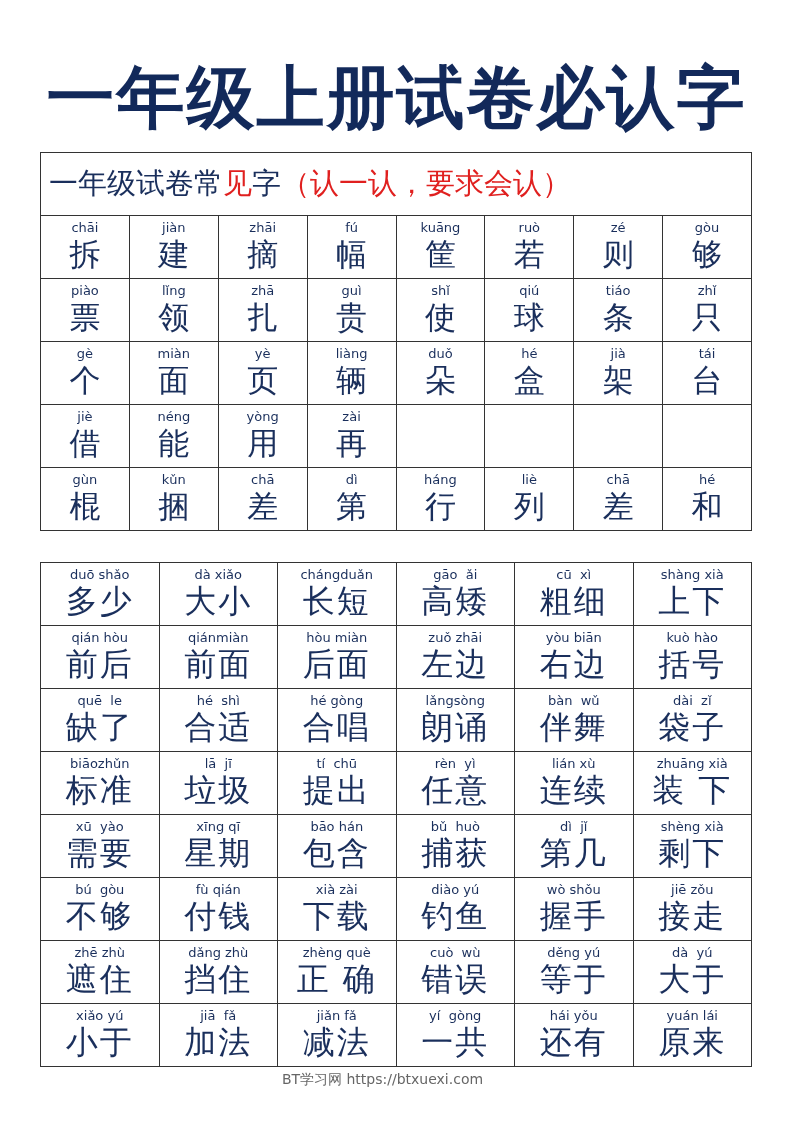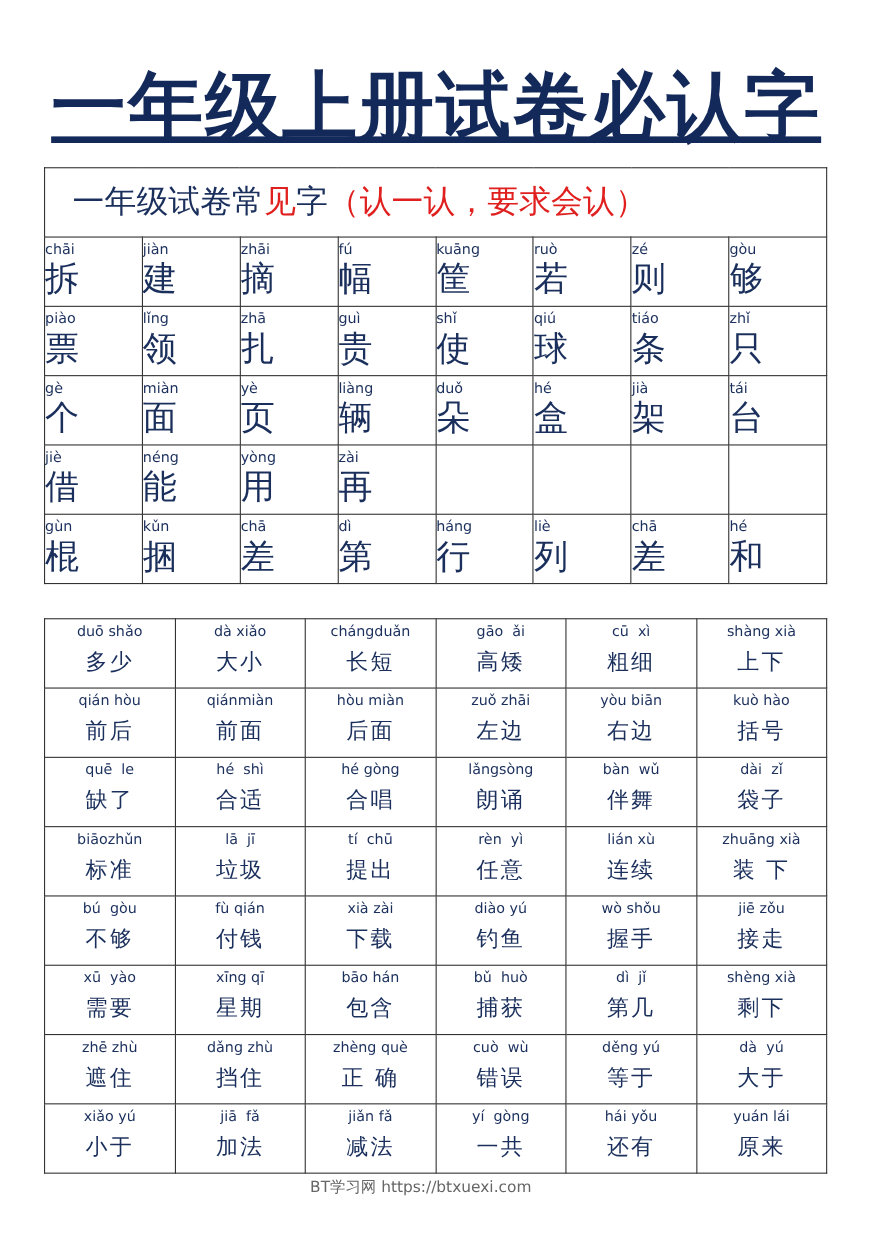--- a/index.html
+++ b/index.html
@@ -1,32 +1,32 @@
 <!DOCTYPE html>
 <html><head>
   <meta charset="utf-8">
   <style>
     html, body { margin:0; padding:0; background:#ffffff; }
     body { width:793px; height:1122px; position:relative; overflow:hidden;
            font-family:"DejaVu Sans", sans-serif; color:#1a2f5c; }
     .main-title { position:absolute; left:0; top:58px; width:793px; text-align:center;
-      font-size:68px; font-weight:bold; color:#12295a; letter-spacing:2px; line-height:80px;text-decoration:underline; }
+      font-size:68px; font-weight:bold; color:#12295a; letter-spacing:2px; line-height:80px; }
     .t1 { position:absolute; left:40px; top:152px; width:712px; border-collapse:collapse;
       table-layout:fixed; }
-    .t1 td { border:1px solid #333; vertical-align:top; padding:0; height:62px; }
-    .t1 .hdr { height:62px; text-align:left; padding-left:25px; vertical-align:middle;
+    .t1 td { border:1px solid #333; text-align:center; vertical-align:top; padding:0; height:62px; }
+    .t1 .hdr { height:62px; text-align:left; padding-left:8px; vertical-align:middle;
       font-size:29px; color:#1a2f5c; }
     .red { color:#e0201f; }
     .py { display:block; font-size:13px; line-height:14px; margin-top:5px; color:#1a2f5c;
       font-family:"DejaVu Sans", sans-serif; white-space:pre; }
     .ch { display:block; font-size:31px; line-height:38px; color:#1a2f5c; }
     .t2 { position:absolute; left:40px; top:562px; width:712px; border-collapse:collapse;
       table-layout:fixed; }
     .t2 td { border:1px solid #333; text-align:center; vertical-align:top; padding:0; height:62px; }
-    .t2 .ch { font-size:20px; letter-spacing:2px; }
+    .t2 .ch { font-size:32px; letter-spacing:2px; }
     .footer { position:absolute; left:0; top:1071px; width:765px; text-align:center;
       font-size:14px; color:#666; font-family:"DejaVu Sans", sans-serif; }
   </style>
 </head>
 <body>
 
 <div class="main-title">一年级上册试卷必认字</div>
 
 <table class="t1">
   <tbody>
@@ -311,20 +311,46 @@
           <span class="py">lián xù</span>
           <span class="ch">连续</span>
         </td>
         <td>
           <span class="py">zhuāng xià</span>
           <span class="ch">装 下</span>
         </td>
       </tr>
       <tr>
         <td>
+          <span class="py">xū  yào</span>
+          <span class="ch">需要</span>
+        </td>
+        <td>
+          <span class="py">xīng qī</span>
+          <span class="ch">星期</span>
+        </td>
+        <td>
+          <span class="py">bāo hán</span>
+          <span class="ch">包含</span>
+        </td>
+        <td>
+          <span class="py">bǔ  huò</span>
+          <span class="ch">捕获</span>
+        </td>
+        <td>
+          <span class="py">dì  jǐ</span>
+          <span class="ch">第几</span>
+        </td>
+        <td>
+          <span class="py">shèng xià</span>
+          <span class="ch">剩下</span>
+        </td>
+      </tr>
+      <tr>
+        <td>
           <span class="py">bú  gòu</span>
           <span class="ch">不够</span>
         </td>
         <td>
           <span class="py">fù qián</span>
           <span class="ch">付钱</span>
         </td>
         <td>
           <span class="py">xià zài</span>
           <span class="ch">下载</span>
@@ -333,46 +359,20 @@
           <span class="py">diào yú</span>
           <span class="ch">钓鱼</span>
         </td>
         <td>
           <span class="py">wò shǒu</span>
           <span class="ch">握手</span>
         </td>
         <td>
           <span class="py">jiē zǒu</span>
           <span class="ch">接走</span>
-        </td>
-      </tr>
-      <tr>
-        <td>
-          <span class="py">xū  yào</span>
-          <span class="ch">需要</span>
-        </td>
-        <td>
-          <span class="py">xīng qī</span>
-          <span class="ch">星期</span>
-        </td>
-        <td>
-          <span class="py">bāo hán</span>
-          <span class="ch">包含</span>
-        </td>
-        <td>
-          <span class="py">bǔ  huò</span>
-          <span class="ch">捕获</span>
-        </td>
-        <td>
-          <span class="py">dì  jǐ</span>
-          <span class="ch">第几</span>
-        </td>
-        <td>
-          <span class="py">shèng xià</span>
-          <span class="ch">剩下</span>
         </td>
       </tr>
       <tr>
         <td>
           <span class="py">zhē zhù</span>
           <span class="ch">遮住</span>
         </td>
         <td>
           <span class="py">dǎng zhù</span>
           <span class="ch">挡住</span>

